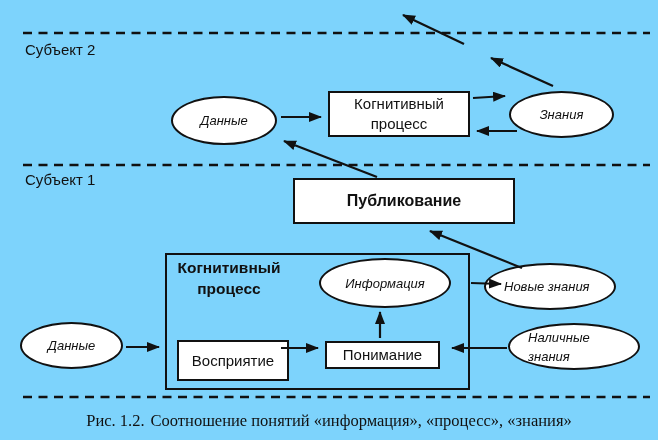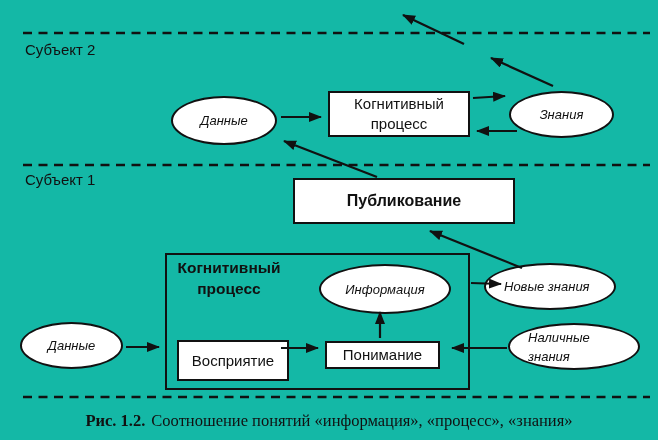--- a/index.html
+++ b/index.html
@@ -4,21 +4,21 @@
 <style>
   html, body {
     margin: 0;
     padding: 0;
     background: #ffffff;
   }
   .stage {
     position: relative;
     width: 658px;
     height: 440px;
-    background: #14b8a6;
+    background: #7dd3fc;
     font-family: "Liberation Sans", "DejaVu Sans", sans-serif;
     color: #111111;
     overflow: hidden;
   }
   .overlay-svg {
     position: absolute;
     left: 0; top: 0;
     width: 658px; height: 440px;
     z-index: 5;
     pointer-events: none;
@@ -84,21 +84,21 @@
     position: absolute;
     left: 0;
     top: 411px;
     width: 658px;
     text-align: center;
     font-family: "Liberation Serif", "DejaVu Serif", serif;
     font-size: 16.5px;
     color: #111;
     z-index: 2;
   }
-  .caption .cap-prefix { font-weight: bold; margin-right: 6px; }
+  .caption .cap-prefix { font-weight: normal; margin-right: 6px; }
 </style>
 </head>
 <body>
 
 <div class="stage">
 
   <svg class="overlay-svg" viewBox="0 0 658 440" xmlns="http://www.w3.org/2000/svg">
     <defs>
       <marker id="ah" markerUnits="userSpaceOnUse" markerWidth="15" markerHeight="12" refX="12" refY="5" orient="auto">
         <path d="M0,0 L13,5 L0,10 z" fill="#111111"></path>
@@ -137,21 +137,21 @@
     <span>Знания</span>
   </div>
 
   <div class="node-rect bold" style="left:293px; top:178px; width:222px; height:46px;">
     <span>Публикование</span>
   </div>
 
   <div class="bigbox" style="left:165px; top:253px; width:305px; height:137px;"></div>
   <div class="bigbox-label" style="left:168px; top:257px;">Когнитивный процесс</div>
 
-  <div class="node-ellipse" style="left:319px; top:264px; width:132px; height:50px;">
+  <div class="node-ellipse" style="left:319px; top:258px; width:132px; height:50px;">
     <span>Информация</span>
   </div>
   <div class="node-rect" style="left:177px; top:340px; width:112px; height:41px;">
     <span>Восприятие</span>
   </div>
   <div class="node-rect" style="left:325px; top:341px; width:115px; height:28px;">
     <span>Понимание</span>
   </div>
 
   <div class="node-ellipse" style="left:20px; top:322px; width:103px; height:47px;">

